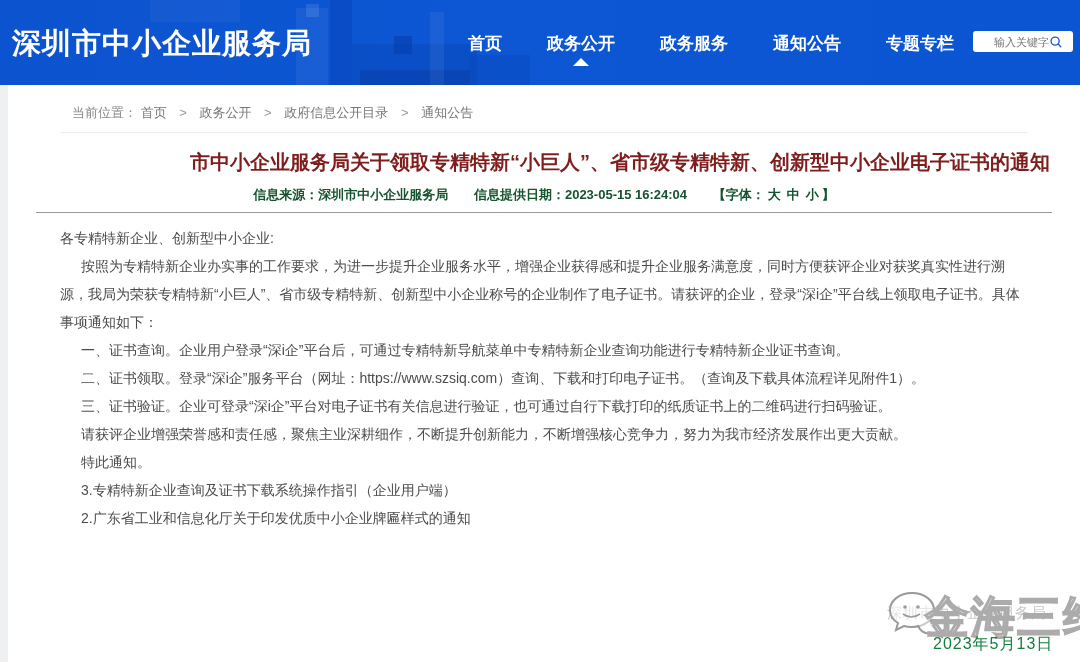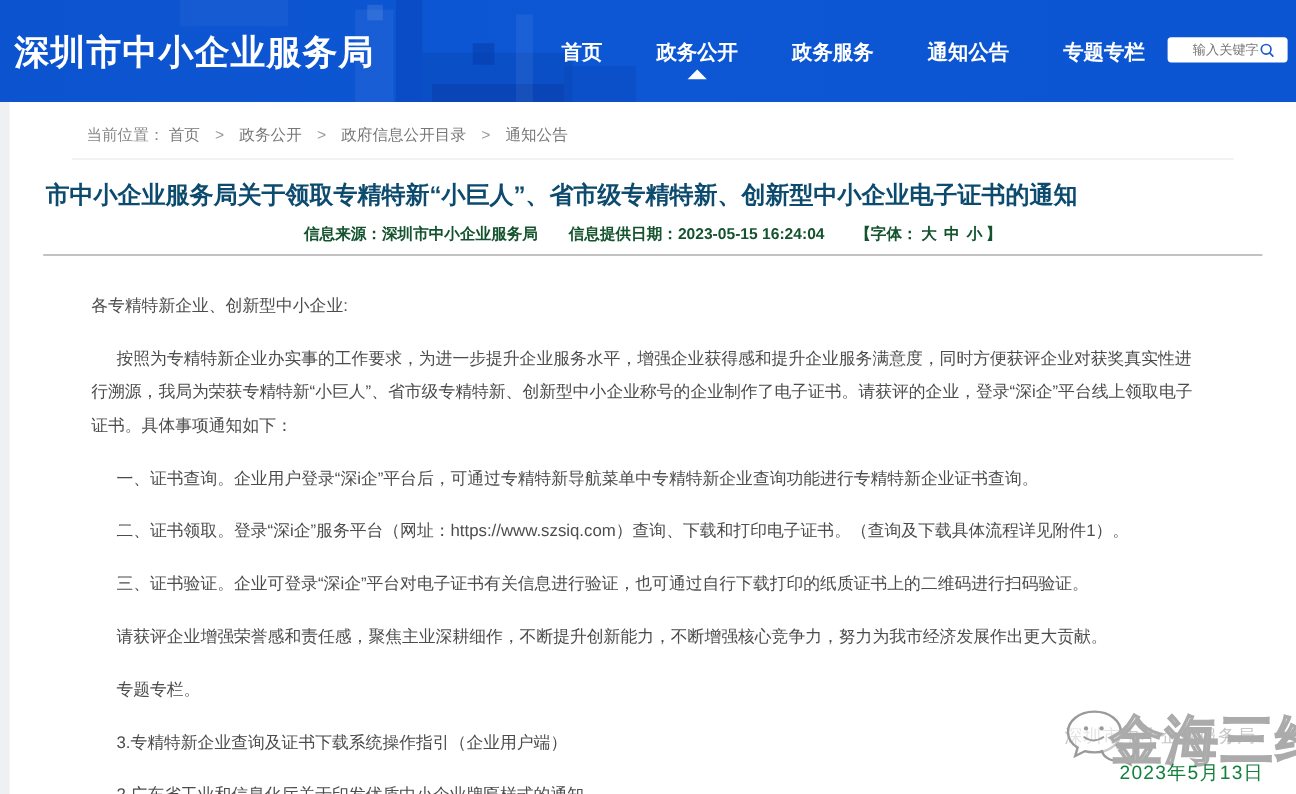--- a/index.html
+++ b/index.html
@@ -68,41 +68,41 @@
     font-size:13px; color:#888; white-space:nowrap;margin-left:10px;
   }
   .breadcrumb a{ color:#777; text-decoration:none; cursor:pointer; }
   .crumb-sep{ margin:0 9px; color:#999; }
   .hr-light{
     position:absolute; left:52px; right:52px; top:47px;
     border-top:1px solid #ececec;
   }
   .doc-title{
     position:absolute; left:30px; right:30px; top:64px;
-    text-align:left; font-size:20px; font-weight:bold; color:#0c4a6e;
+    text-align:right; font-size:20px; font-weight:bold; color:#7f1d1d;
     white-space:nowrap; overflow:hidden;
   }
   .doc-meta{
     position:absolute; left:0; right:0; top:101px;
     text-align:center; font-size:13px; font-weight:bold; color:#14532d;
     white-space:nowrap;
   }
   .doc-meta .seg{ margin:0 11px; }
   .font-size-btn{ cursor:pointer; margin:0 3px; }
   .hr-dark{
     position:absolute; left:28px; right:28px; top:127px;
     border-top:1px solid #9a9a9a;
   }
 
   
   .article{
     position:absolute; left:52px; top:139px; width:962px;
     font-size:14px; color:#4c4c4c; line-height:28px;
   }
-  .article p{ margin:16px; text-indent:21px; }
+  .article p{ margin:0; text-indent:21px; }
   .article p.no-indent{ text-indent:0; }
 
   
   .sig-name{
     position:absolute; right:33px; top:519px;
     font-size:15px; color:#c8c8c8; letter-spacing:1px; white-space:nowrap;
   }
   .watermark{
     position:absolute; left:917px; top:503px;
     font-size:44px; font-weight:bold; letter-spacing:2px; white-space:nowrap;
@@ -174,21 +174,21 @@
 
   <div class="hr-dark"></div>
 
   <div class="article">
     <p class="no-indent">各专精特新企业、创新型中小企业:</p>
     <p>按照为专精特新企业办实事的工作要求，为进一步提升企业服务水平，增强企业获得感和提升企业服务满意度，同时方便获评企业对获奖真实性进行溯源，我局为荣获专精特新“小巨人”、省市级专精特新、创新型中小企业称号的企业制作了电子证书。请获评的企业，登录“深i企”平台线上领取电子证书。具体事项通知如下：</p>
     <p>一、证书查询。企业用户登录“深i企”平台后，可通过专精特新导航菜单中专精特新企业查询功能进行专精特新企业证书查询。</p>
     <p>二、证书领取。登录“深i企”服务平台（网址：https://www.szsiq.com）查询、下载和打印电子证书。（查询及下载具体流程详见附件1）。</p>
     <p>三、证书验证。企业可登录“深i企”平台对电子证书有关信息进行验证，也可通过自行下载打印的纸质证书上的二维码进行扫码验证。</p>
     <p>请获评企业增强荣誉感和责任感，聚焦主业深耕细作，不断提升创新能力，不断增强核心竞争力，努力为我市经济发展作出更大贡献。</p>
-    <p>专题专栏。</p>
+    <p>特此通知。</p>
     <p>3.专精特新企业查询及证书下载系统操作指引（企业用户端）</p>
     <p>2.广东省工业和信息化厅关于印发优质中小企业牌匾样式的通知</p>
   </div>
 
   <div class="sig-name">深圳市中小企业服务局</div>
 
   <svg class="wm-icons" viewBox="0 0 64 52">
     <g fill="none" stroke="#9a9a9a" stroke-width="2">
       <path d="M27 4 C14 4 5 12 5 21 c0 5 3 10 8 13 l-2 7 8-4 c3 1 5 1 8 1 13 0 22-8 22-17 S40 4 27 4 Z" fill="rgba(255,255,255,0.5)"></path>
       <circle cx="20" cy="18" r="1.8" fill="#9a9a9a" stroke="none"></circle>

